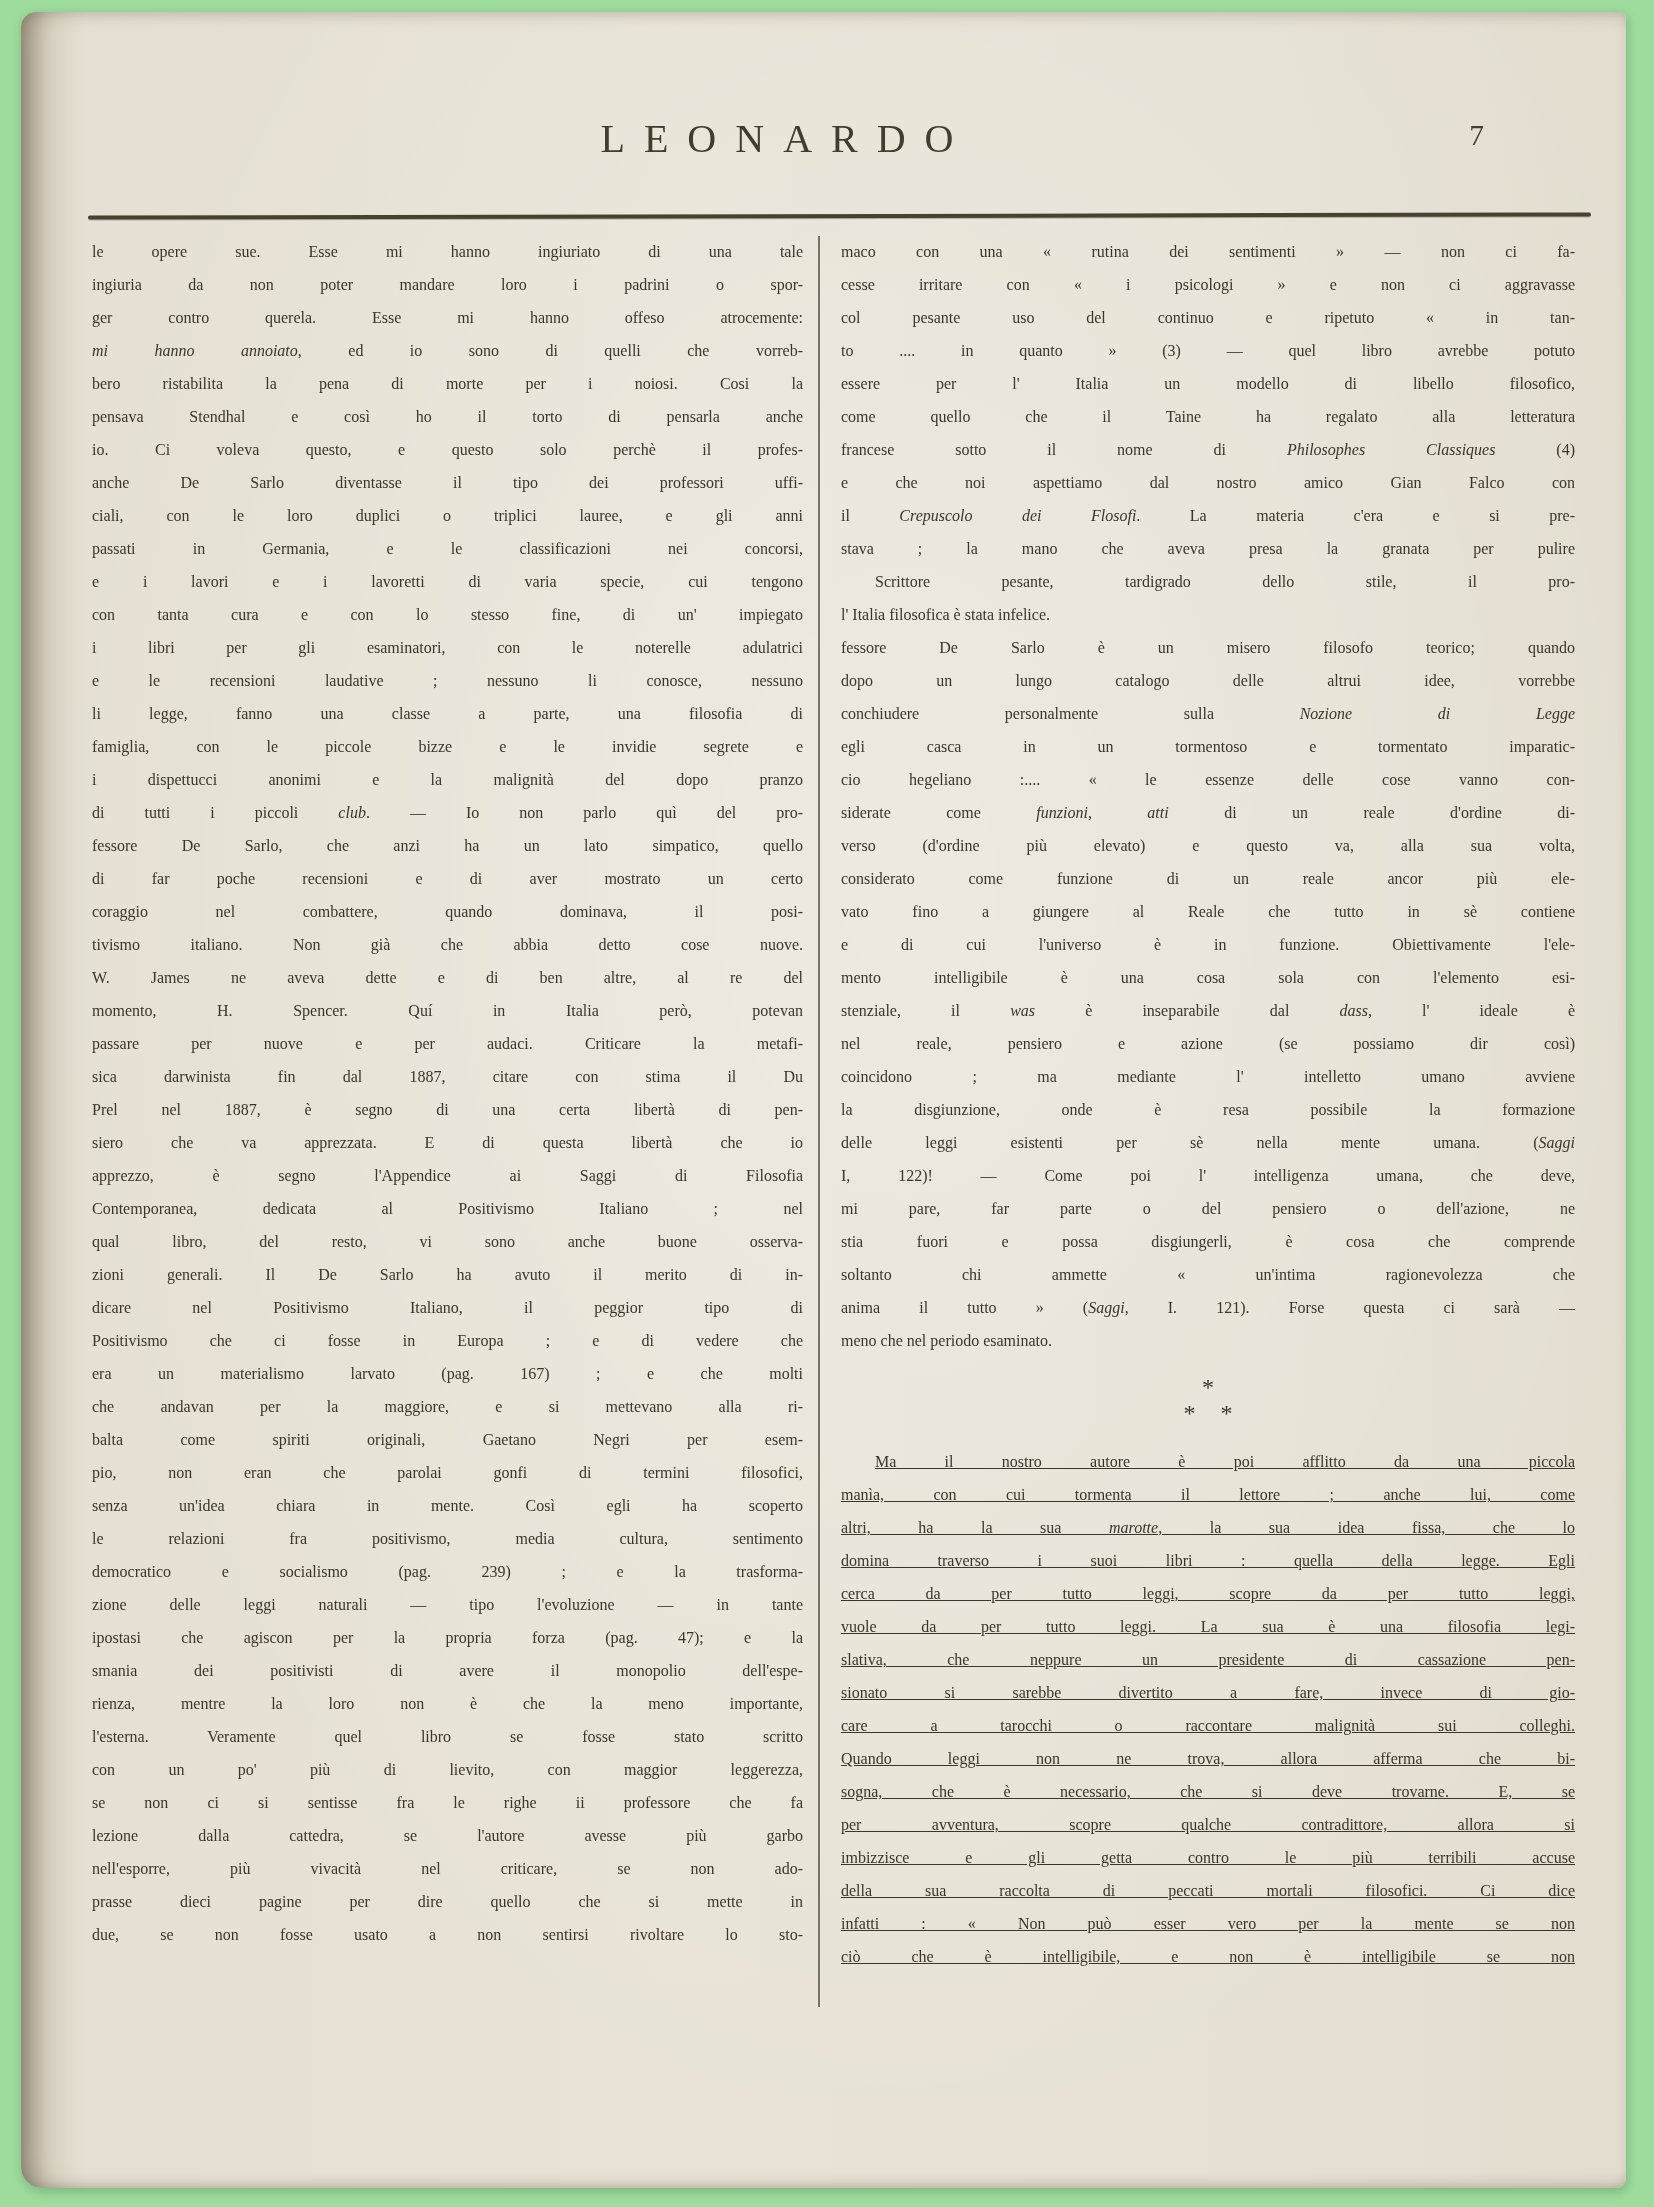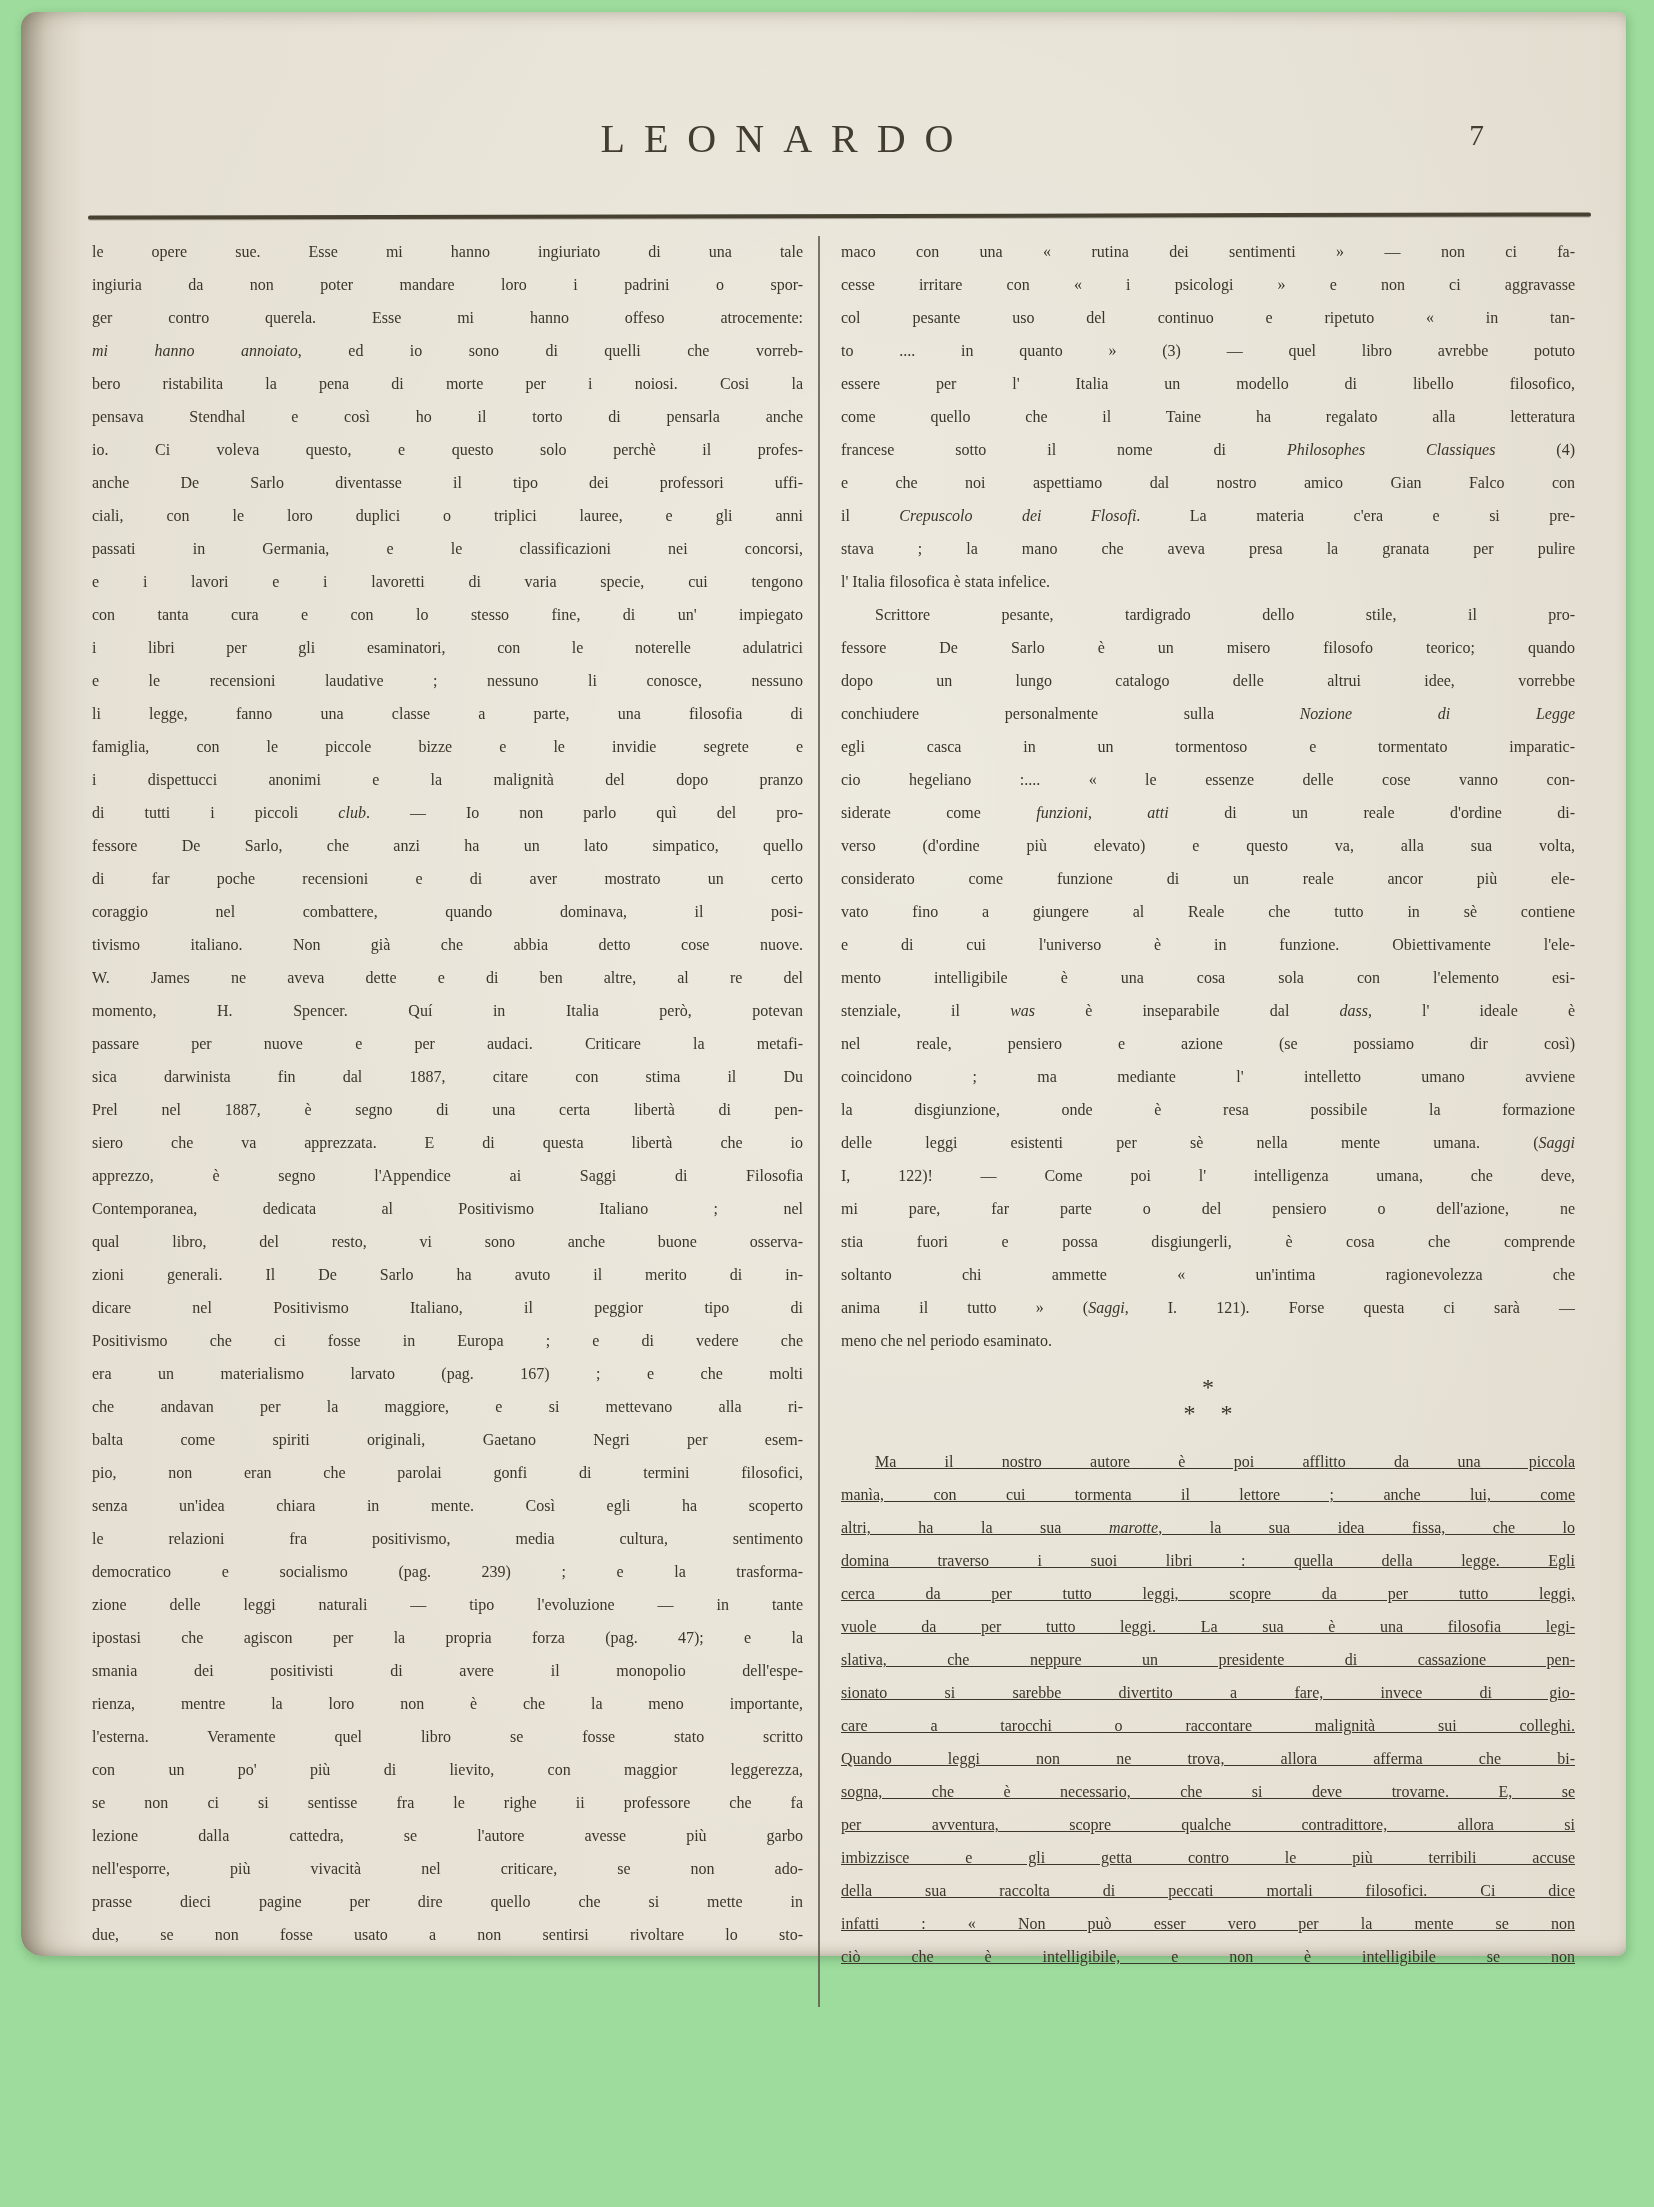--- a/index.html
+++ b/index.html
@@ -2,21 +2,21 @@
 <html style="font-size:15px"><head>
 <meta charset="utf-8">
 <style>
   html,body{margin:0;padding:0;}
   body{
     width:1655px;height:2208px;position:relative;overflow:hidden;
     background:#9ddc9d;
     font-family:"Liberation Serif","DejaVu Serif",serif;
   }
   .paper{
-    position:absolute;left:21px;top:12.4px;width:1605px;height:1944px;
+    position:absolute;left:21px;top:12.4px;width:1605px;height:2176px;
     background:
       radial-gradient(ellipse at 55% 40%, rgba(255,255,255,.25), rgba(0,0,0,0) 70%),
       linear-gradient(90deg,#bfb7a6 0px,#d8d2c3 25px,#e5e0d3 65px,#e8e3d6 40%,#e6e1d4 78%,#e2ddcf 100%);
     border-radius:15px 7.6px 9.5px 21px;
     box-shadow:
       inset 25px 0 32px -19px rgba(86,76,56,.55),
       inset 0 9.5px 17px -11.4px rgba(120,110,88,.45),
       inset 0 -7.6px 13.3px -8.6px rgba(110,100,80,.5),
       1.9px 3.8px 9.5px rgba(40,80,40,.25);
     color:#3b352a;
@@ -124,22 +124,22 @@
       <div class="tl">maco con una « rutina dei sentimenti » — non ci fa-</div>
       <div class="tl">cesse irritare con « i psicologi » e non ci aggravasse</div>
       <div class="tl">col pesante uso del continuo e ripetuto « in tan-</div>
       <div class="tl">to .... in quanto » (3) — quel libro avrebbe potuto</div>
       <div class="tl">essere per l' Italia un modello di libello filosofico,</div>
       <div class="tl">come quello che il Taine ha regalato alla letteratura</div>
       <div class="tl">francese sotto il nome di <em>Philosophes Classiques</em> (4)</div>
       <div class="tl">e che noi aspettiamo dal nostro amico Gian Falco con</div>
       <div class="tl">il <em>Crepuscolo dei Flosofi</em>. La materia c'era e si pre-</div>
       <div class="tl">stava ; la mano che aveva presa la granata per pulire</div>
+      <div class="tl ind">Scrittore pesante, tardigrado dello stile, il pro-</div>
       <div class="tl end">l' Italia filosofica è stata infelice.</div>
-      <div class="tl ind">Scrittore pesante, tardigrado dello stile, il pro-</div>
       <div class="tl">fessore De Sarlo è un misero filosofo teorico; quando</div>
       <div class="tl">dopo un lungo catalogo delle altrui idee, vorrebbe</div>
       <div class="tl">conchiudere personalmente sulla <em>Nozione di Legge</em></div>
       <div class="tl">egli casca in un tormentoso e tormentato imparatic-</div>
       <div class="tl">cio hegeliano :.... « le essenze delle cose vanno con-</div>
       <div class="tl">siderate come <em>funzioni</em>, <em>atti</em> di un reale d'ordine di-</div>
       <div class="tl">verso (d'ordine più elevato) e questo va, alla sua volta,</div>
       <div class="tl">considerato come funzione di un reale ancor più ele-</div>
       <div class="tl">vato fino a giungere al Reale che tutto in sè contiene</div>
       <div class="tl">e di cui l'universo è in funzione. Obiettivamente l'ele-</div>

